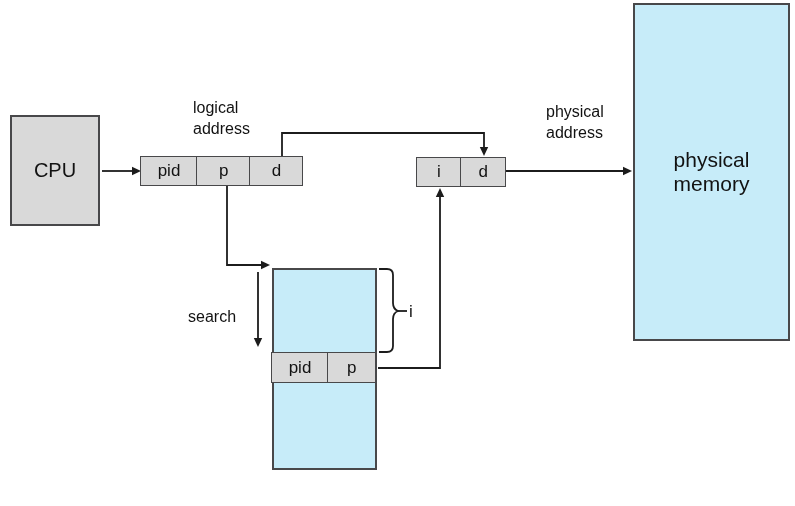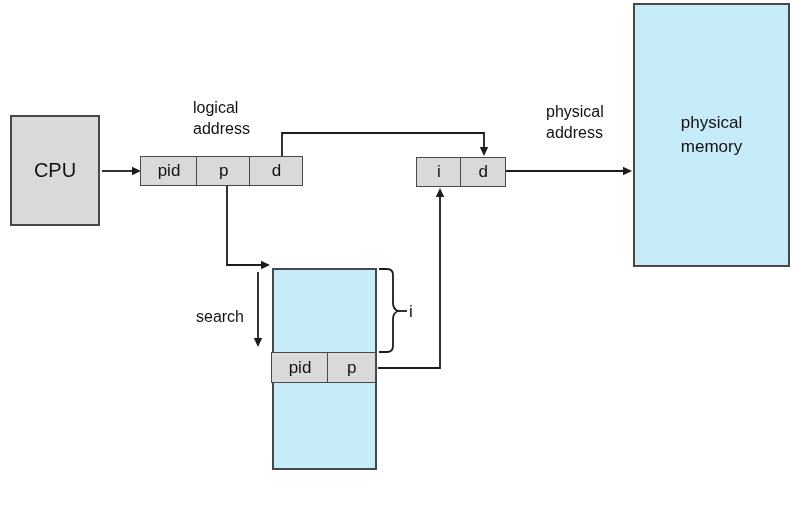--- a/index.html
+++ b/index.html
@@ -78,29 +78,29 @@
     <div class="cell" style="width:54px;">d</div>
   </div>
 
   <div class="lbl center" style="left:546px; top:101px; width:80px;">physical address</div>
 
   <div class="cells" style="left:416px; top:157px;">
     <div class="cell" style="width:46px;">i</div>
     <div class="cell" style="width:46px;">d</div>
   </div>
 
-  <div class="lbl" style="left:188px; top:306px; width:64px; text-align:center;">search</div>
+  <div class="lbl" style="left:188px; top:306px; width:64px; text-align:left;">search</div>
 
   <div class="box blue" style="left:272px; top:268px; width:105px; height:202px;"></div>
 
   <div class="cells" style="left:271px; top:352px;">
     <div class="cell" style="width:58px; height:31px;">pid</div>
     <div class="cell" style="width:49px; height:31px;">p</div>
   </div>
 
   <div class="lbl" style="left:409px; top:301px; font-size:17px;">i</div>
 
 
-  <div class="box blue" style="left:633px; top:3px; width:157px; height:264px; font-size:17px;">
+  <div class="box blue" style="left:633px; top:3px; width:157px; height:338px; font-size:21px;">
     <span style="display:block; width:90px; line-height:24px;">physical memory</span>
   </div>
 
 </div>
 
 </body></html>

